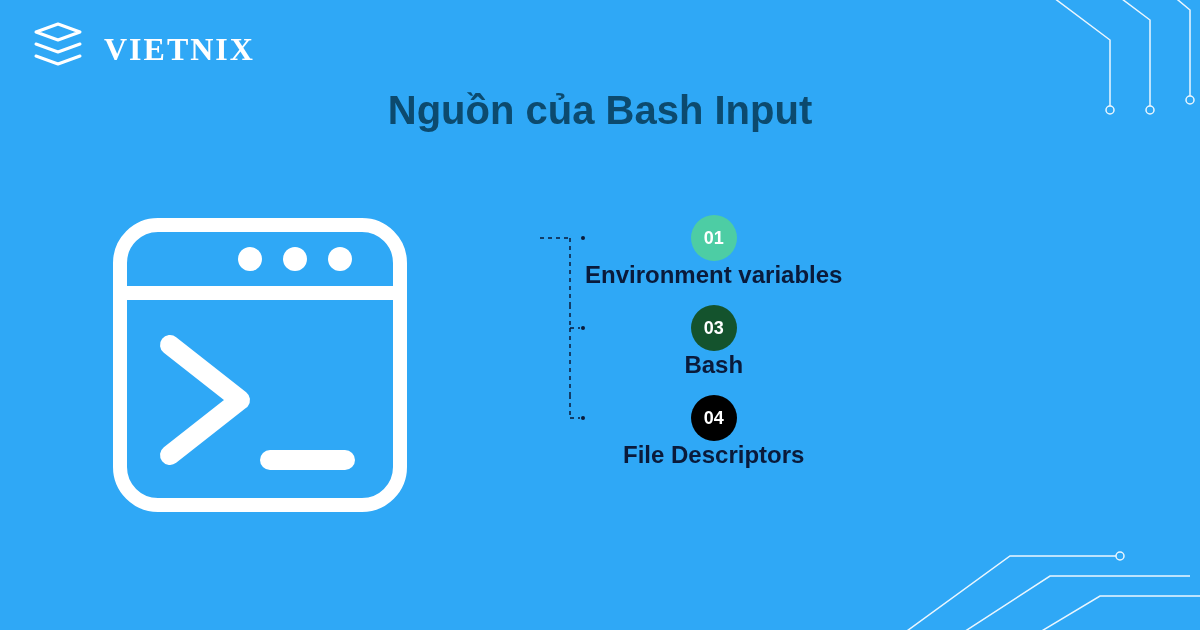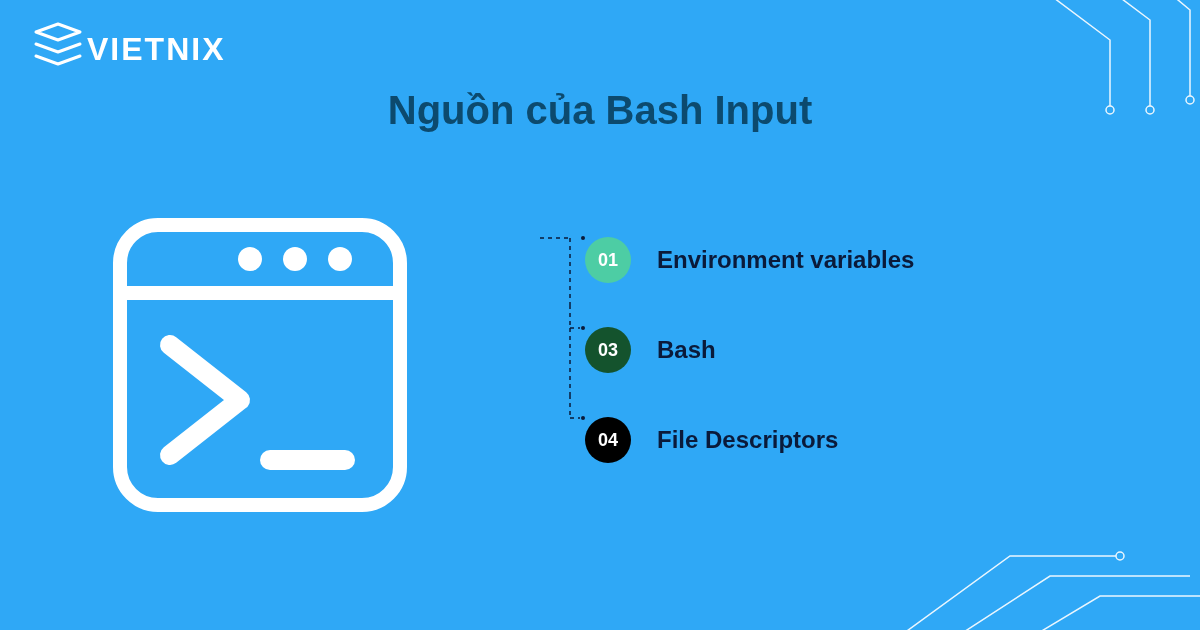--- a/index.html
+++ b/index.html
@@ -11,21 +11,22 @@
     position: relative;
     overflow: hidden;
   }
   
   .logo {
     position: absolute;
     top: 22px;
     left: 32px;
     display: flex;
     align-items: center;
-    gap: 3px;
+    gap: 20px;
+    font-family: Liberation Serif, serif;
   }
   .logo-text {
     color: #fff;
     font-size: 32px;
     font-weight: 700;
     letter-spacing: 2px;
   }
   
   .title {
     position: absolute;
@@ -47,20 +48,21 @@
   .items {
     position: absolute;
     left: 585px;
     top: 215px;
   }
   .item {
     display: flex;
     align-items: center;
     position: relative;
     height: 90px;
+    flex-direction: column;
   }
   .connector {
     position: absolute;
     left: -45px;
     top: 0;
     width: 45px;
     height: 100%;
   }
   .badge {
     width: 46px;
@@ -73,21 +75,20 @@
     font-weight: 700;
     font-size: 18px;
     flex-shrink: 0;
     position: relative;
     z-index: 2;
   }
   .label {
     color: #0a1a3a;
     font-size: 24px;
     font-weight: 700;
-    margin-left: 26px;
   }
   
   .circuit-tr {
     position: absolute;
     top: -40px;
     right: -30px;
   }
   .circuit-br {
     position: absolute;
     bottom: -20px;

